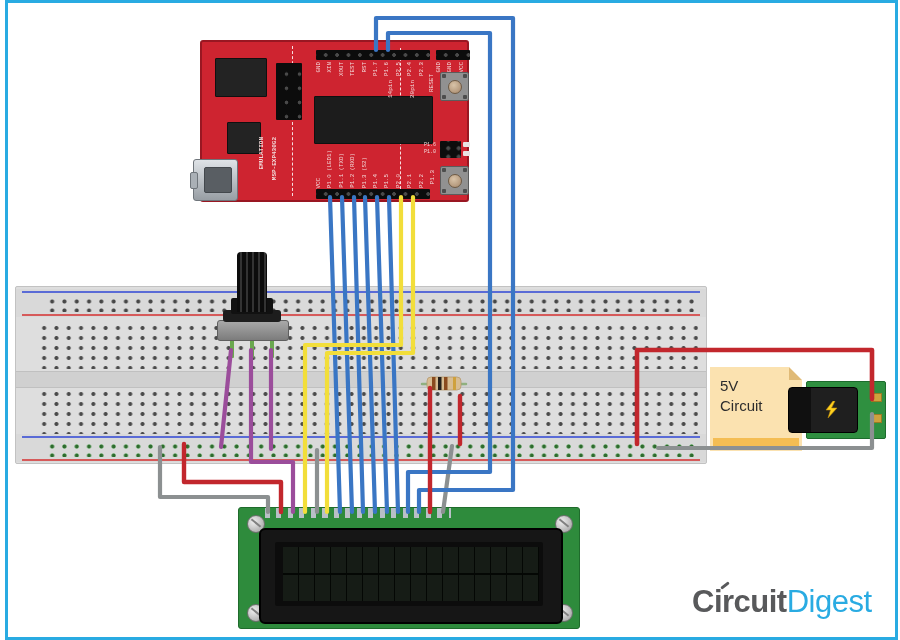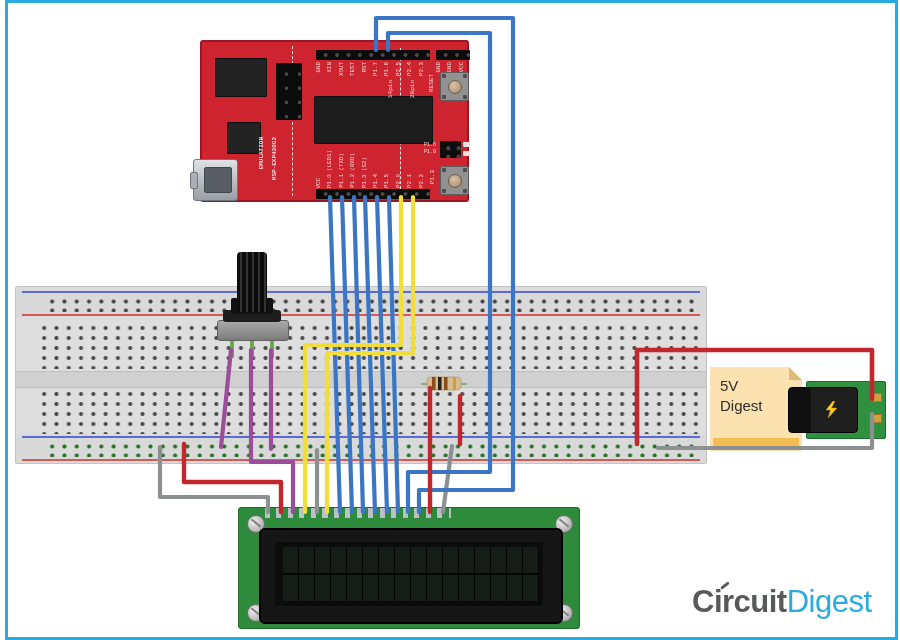--- a/index.html
+++ b/index.html
@@ -98,21 +98,21 @@
 <div class="pot-leg abs" style="left:250px;top:336px;height:22px;"></div>
 <div class="pot-leg abs" style="left:270px;top:336px;height:22px;"></div>
 <div id="pot-body" class="abs"></div>
 <div id="pot-flange" class="abs"></div>
 <div id="pot-knob-base" class="abs"></div>
 <div id="pot-knob" class="abs"></div>
 
 <div id="note" class="abs">
   <div class="fold"></div>
   <div class="txt">5V
-Digest</div>
+Circuit</div>
   <div class="strip"></div>
 </div>
 <div id="pcb" class="abs"></div>
 <div id="jack" class="abs">
   <svg width="14" height="18" style="position:absolute;left:36px;top:13px;">
     <polygon points="8,0 1,9 5.5,9 3,17 12,7 6.5,7 10,0" fill="#ffd21f" stroke="#b8860b" stroke-width="0.6"></polygon>
   </svg>
 </div>
 <div class="pcbpad abs" style="left:871px;top:393px;"></div>
 <div class="pcbpad abs" style="left:871px;top:414px;"></div>

